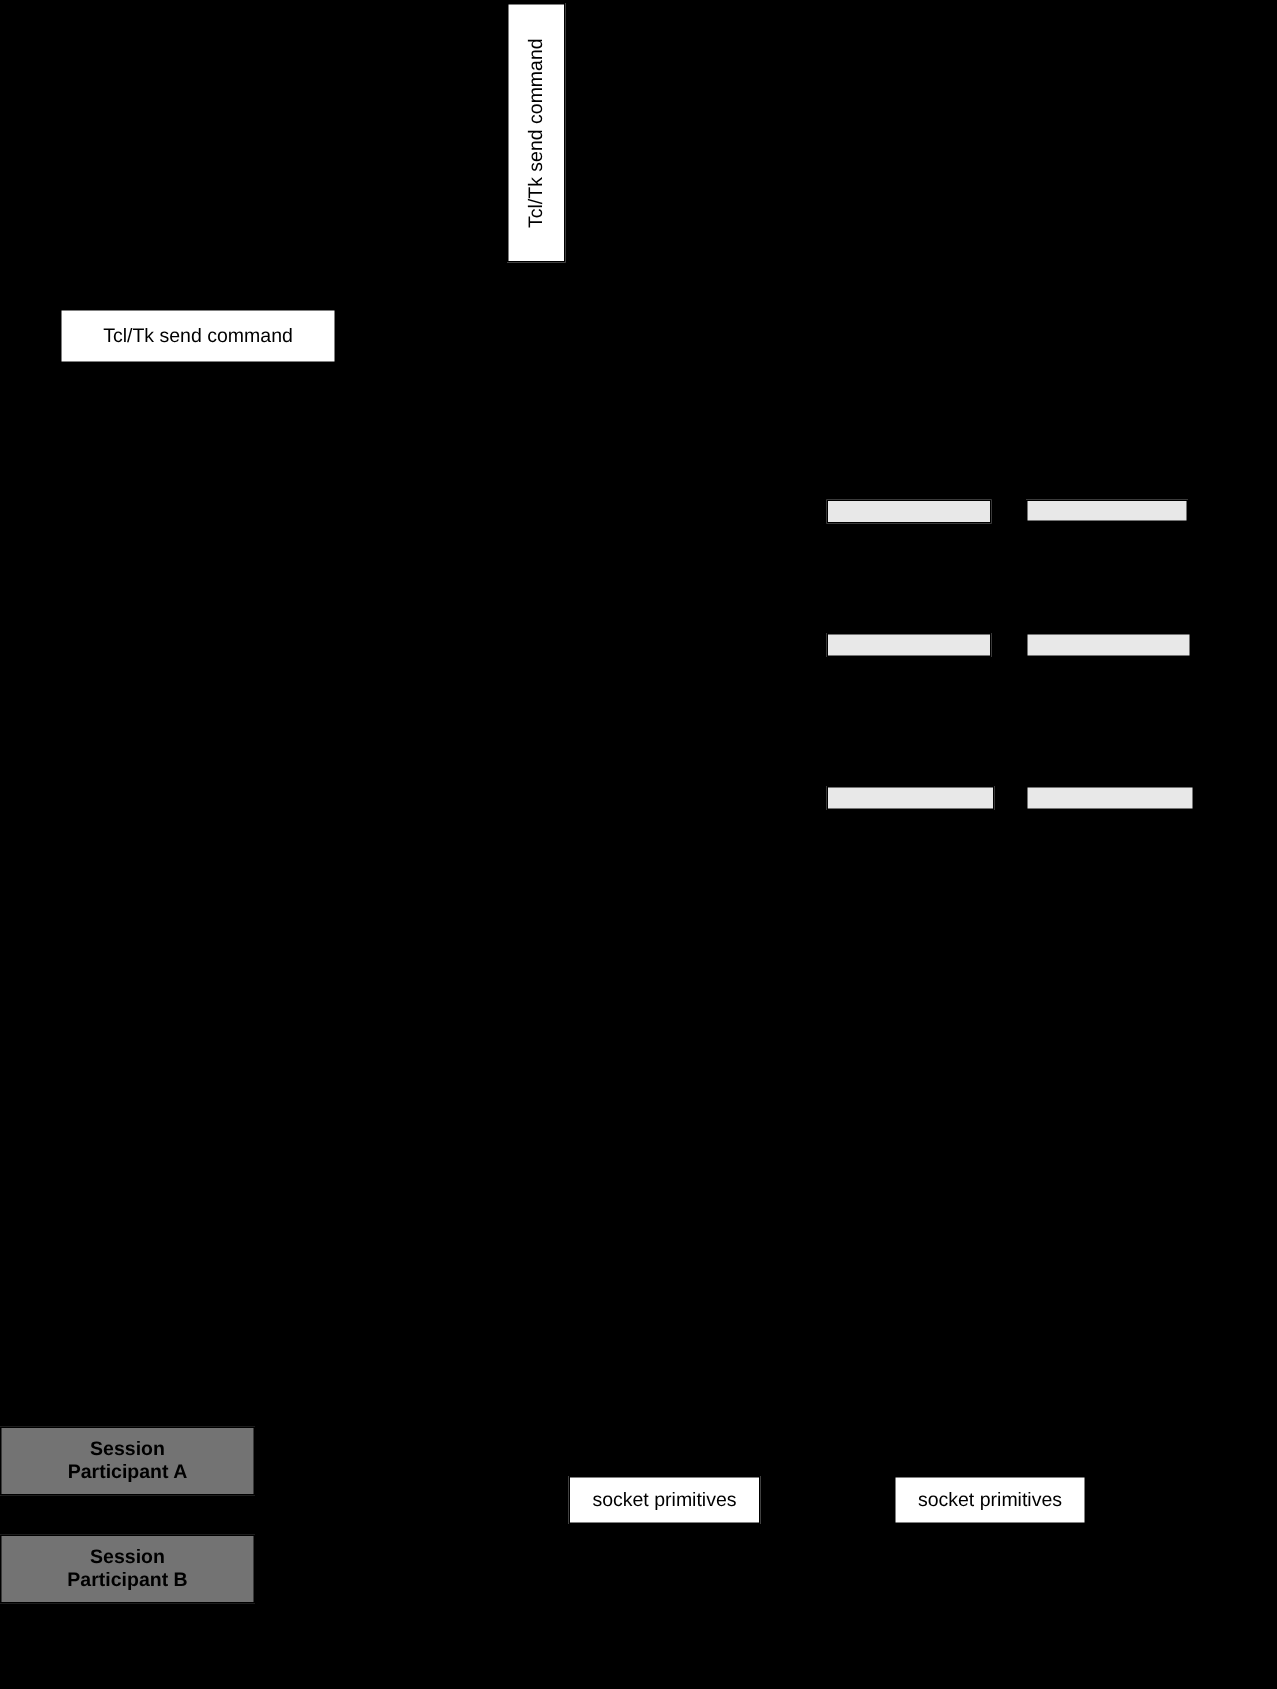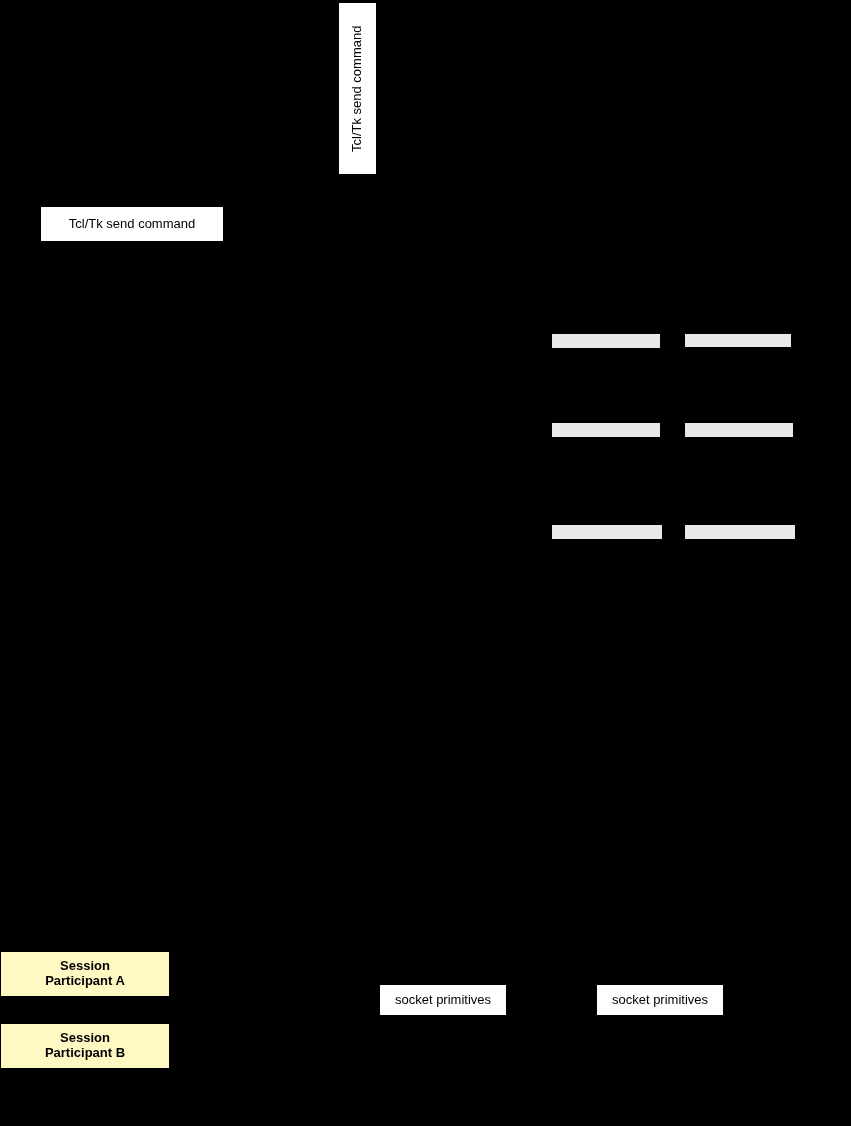--- a/index.html
+++ b/index.html
@@ -10,21 +10,21 @@
   #canvas {
     position: relative;
     width: 851px;
     height: 1126px;
     background: #000000;
     overflow: hidden;
     font-family: "Liberation Sans", sans-serif;
   }
   .label-box {
     position: absolute;
-    background: #fef9c3;
+    background: #737373;
     color: #000000;
     border: 1px solid #000000;
     box-sizing: border-box;
     display: flex;
     align-items: center;
     justify-content: center;
     text-align: center;
     font-family: "Liberation Sans", sans-serif;
     font-size: 13px;
     line-height: 1.15;

